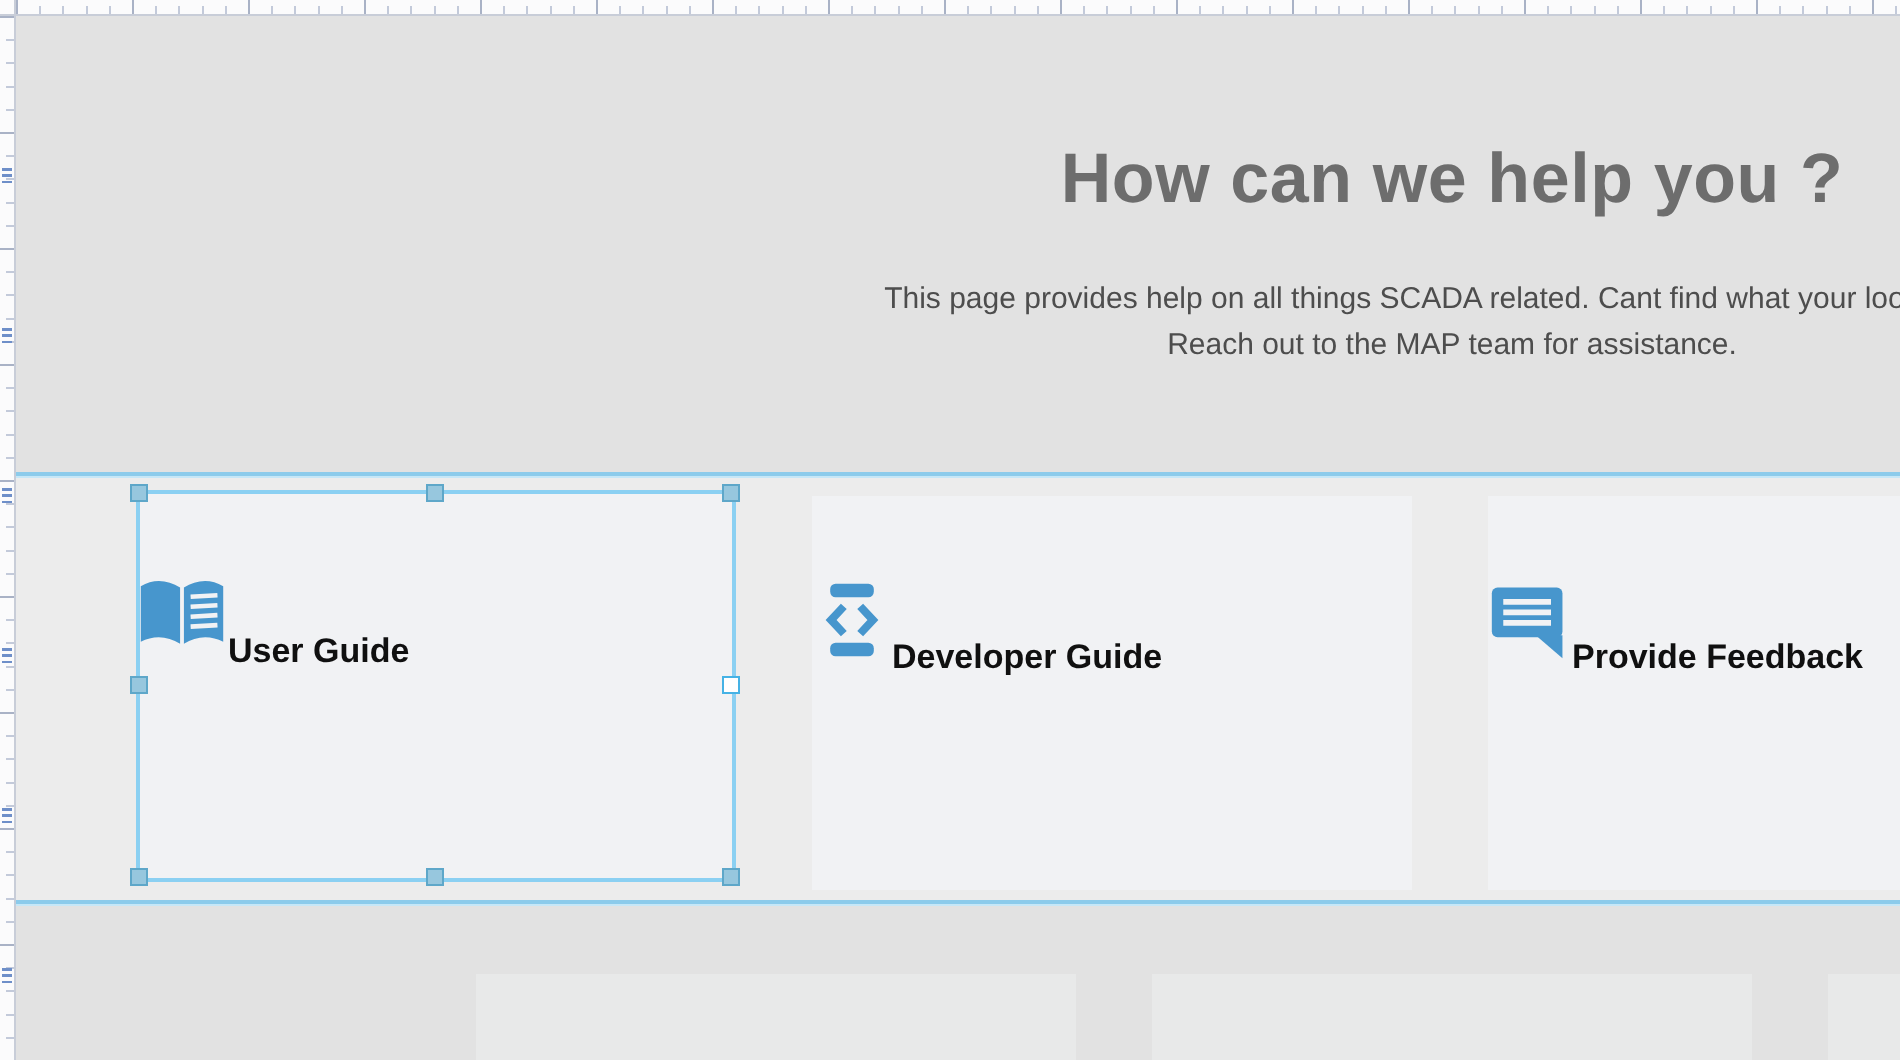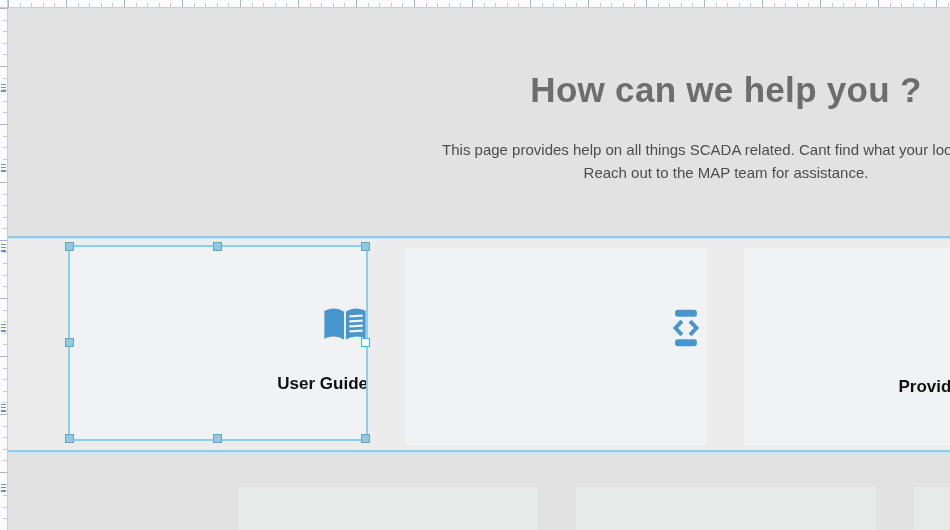--- a/index.html
+++ b/index.html
@@ -51,22 +51,22 @@
   }
   .page-subtitle{
     margin-top:28px;text-align:center;font-size:15px;line-height:23px;color:#4d4d4d;
   }
   .divider{height:3px;background:linear-gradient(180deg,var(--divider-blue) 0 2px,#c6e7f7 2px 3px);}
   .middle-section{height:211px;background:var(--section-bg);position:relative;}
   .bottom-section{height:266px;background:var(--canvas-bg);position:relative;}
   
   .card{
     position:absolute;width:300px;background:var(--card-bg);
-    display:flex;flex-direction:column;align-items:flex-end;
-    padding-top:60px;box-sizing:border-box;
+    display:flex;flex-direction:row;align-items:flex-start;
+    padding-top:42px;box-sizing:border-box;
   }
   .card .icon{height:40px;display:flex;align-items:center;justify-content:center;}
   .card .card-label{margin-top:30px;font-size:17px;font-weight:700;color:#101010;line-height:17px;}
   .card1{left:60px;top:6px;height:196px;}
   .card2{left:398px;top:9px;height:197px;}
   .card3{left:736px;top:9px;height:197px;}
   .placeholder-card{position:absolute;width:300px;height:200px;top:34px;background:#e8e9e9;}
   .ph1{left:230px;} .ph2{left:568px;} .ph3{left:906px;}
   
   .selection{
@@ -120,20 +120,21 @@
 
     <div class="card card2">
       <span class="icon">
         <svg width="40" height="42" viewBox="0 0 44 44">
           <rect class="fillpart" x="10" y="2" width="24" height="7.5" rx="3"></rect>
           <rect class="fillpart" x="10" y="34.5" width="24" height="7.5" rx="3"></rect>
           <path class="strokepart" stroke-width="4.4" d="M17.5 14.5 L10.5 22 L17.5 29.5"></path>
           <path class="strokepart" stroke-width="4.4" d="M26.5 14.5 L33.5 22 L26.5 29.5"></path>
         </svg>
       </span>
+      <span class="card-label">Developer Guide</span>
     </div>
 
     <div class="card card3">
       <span class="icon">
         <svg width="42" height="42" viewBox="0 0 44 42">
           <rect class="fillpart" x="2" y="4" width="37" height="26" rx="3"></rect>
           <path class="fillpart" d="M25 29 L39 29 L39 41 Z"></path>
           <g class="gap" stroke-width="3">
             <line x1="8" y1="11.5" x2="33" y2="11.5"></line>
             <line x1="8" y1="17" x2="33" y2="17"></line>

